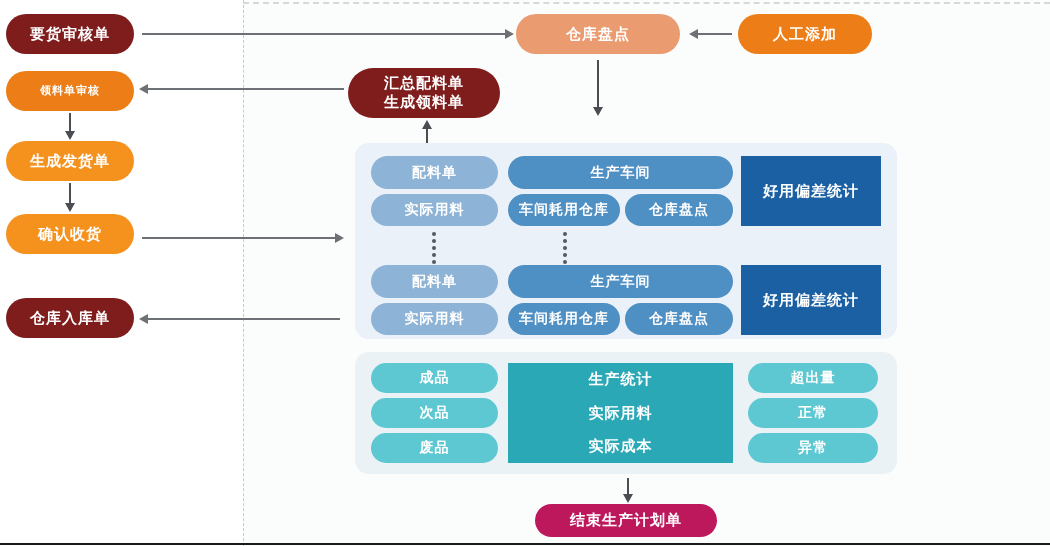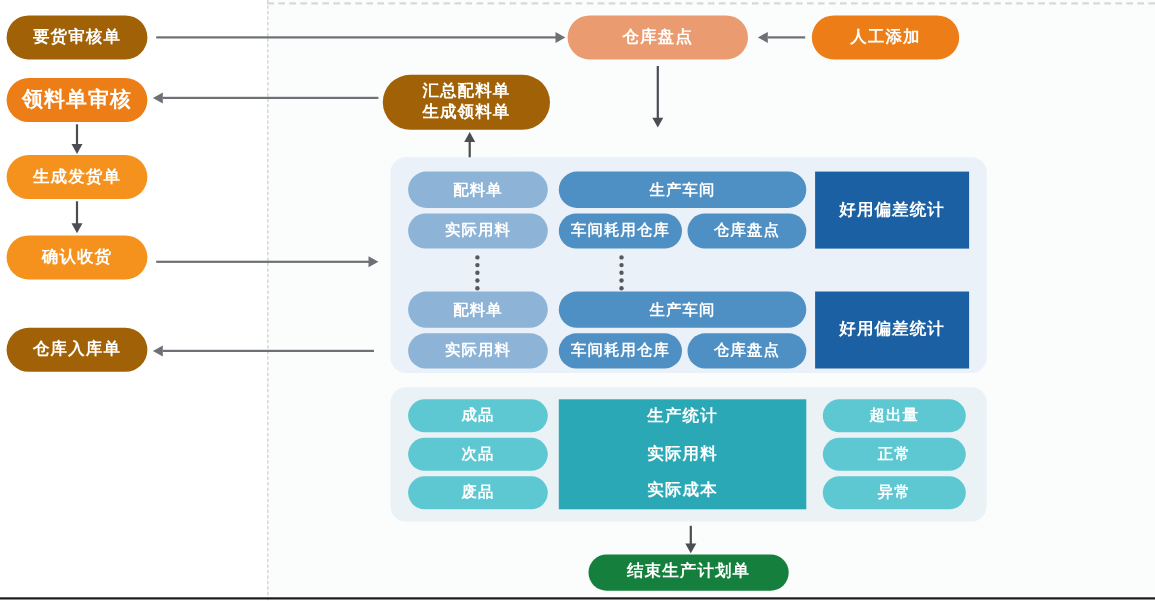--- a/index.html
+++ b/index.html
@@ -58,25 +58,25 @@
     text-align: center;
     color: #ffffff;
     font-weight: bold;
     letter-spacing: 1px;
     box-sizing: border-box;
     line-height: 1.25;
   }
   .pill.round { border-radius: 999px; }
   .pill.soft  { border-radius: 0; }
 
-  .c-redorange { background: #a16207; }
+  .c-redorange { background: #7f1d1d; }
   .c-orange    { background: #ed7d16; }
   .c-lorange   { background: #f5921e; }
   .c-salmon    { background: #eb9b70; }
-  .c-bluegray  { background: #15803d; }
+  .c-bluegray  { background: #be185d; }
 
   .c-lblue { background: #8db3d6; }
   .c-mblue { background: #4e8fc4; }
   .c-dblue { background: #1b60a3; }
 
   .c-lteal { background: #5ec8d2; justify-content: center; }
   .c-dteal { background: #2aa8b5; }
 
   
   .panel {
@@ -154,21 +154,21 @@
 <div id="canvas">
 
   <div class="region-tint"></div>
   <div class="top-dashed"></div>
   <div class="divider"></div>
 
   <div class="pill round c-redorange" style="left:6px; top:14px; width:128px; height:40px; font-size:15px;">
     <span>要货审核单</span>
   </div>
 
-  <div class="pill round c-orange" style="left:6px; top:71px; width:128px; height:40px; font-size:19px;">
+  <div class="pill round c-orange" style="left:6px; top:71px; width:128px; height:40px; font-size:11px;">
     <span>领料单审核</span>
   </div>
 
   <div class="pill round c-lorange" style="left:6px; top:141px; width:128px; height:40px; font-size:15px;">
     <span>生成发货单</span>
   </div>
 
   <div class="pill round c-lorange" style="left:6px; top:214px; width:128px; height:40px; font-size:15px;">
     <span>确认收货</span>
   </div>

